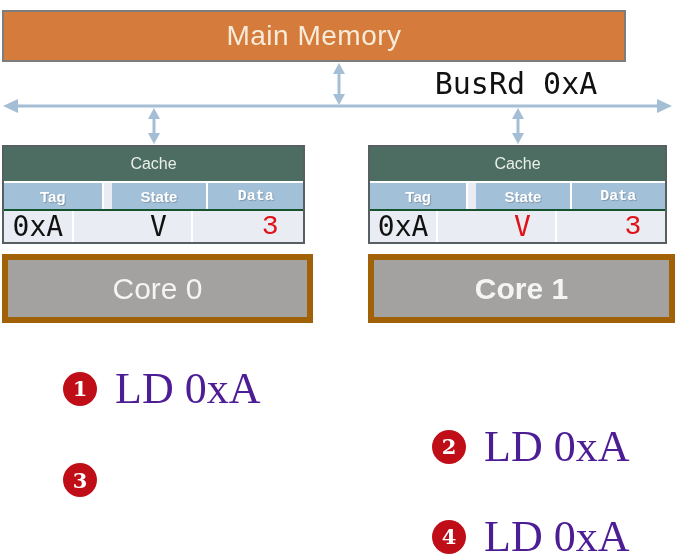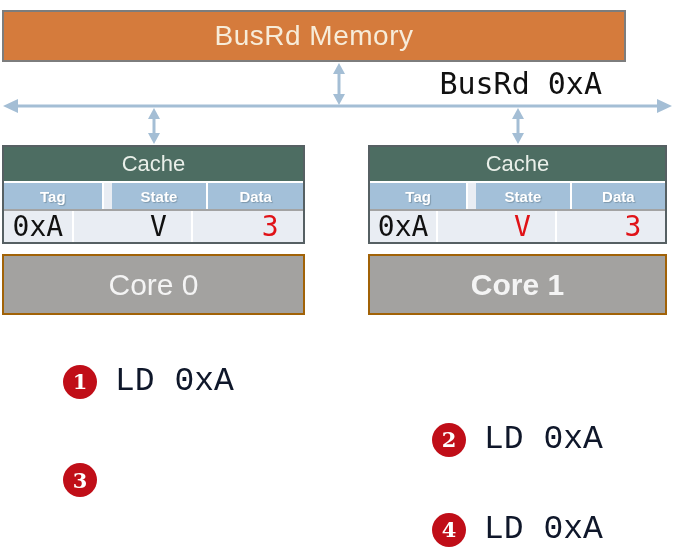--- a/index.html
+++ b/index.html
@@ -15,80 +15,80 @@
     background:var(--orange);border:2px solid #7d7d7d;
     display:flex;align-items:center;justify-content:center;
     color:var(--cream);font-size:28px;letter-spacing:.5px;
   }
 
   
   #arrows{left:0;top:0;width:676px;height:556px;pointer-events:none;}
 
   
   #bus-label{
-    left:430px;top:66px;width:172px;text-align:right;
+    left:430px;top:66px;width:172px;text-align:center;
     font-family:"DejaVu Sans Mono",monospace;font-size:30px;color:#111;
     white-space:pre;
   }
 
   
   .cache{border:2px solid #566063;background:var(--row-bg);}
   #cache-0{left:2px;top:145px;width:299px;}
   #cache-1{left:368px;top:145px;width:295px;}
   .cache-header{
     height:34px;background:var(--teal);border-bottom:2px solid #fff;
     display:flex;align-items:center;justify-content:center;
-    color:#e9efe9;font-size:22px;
+    color:#e9efe9;font-size:16px;
   }
   .col-row{display:flex;height:26px;}
   .col-cell{
     background:var(--header-blue);display:flex;align-items:center;justify-content:center;
     color:#fff;font-size:15px;font-weight:bold;text-shadow:1px 1px 1px #7d97ab;
   }
-  .data-row{display:flex;height:31px;border-top:2px solid #a3a3a3;gap:44px;}
+  .data-row{display:flex;height:31px;border-top:2px solid #14532d;gap:44px;}
   .data-cell{
     display:flex;align-items:center;justify-content:center;
     font-family:"DejaVu Sans Mono",monospace;font-size:28px;color:#111;
   }
   .c1{width:34%;border-right:2px solid #fff;}
   .c2{width:33%;border-right:2px solid #fff;margin-left:8px;}
-  .c3{width:33%;}
+  .c3{width:33%;font-family:Liberation Mono, monospace;}
   .red{color:var(--red);}
 
   
   .core{
-    background:var(--core-gray);border:2px solid #a16207;
+    background:var(--core-gray);border:6px solid #a16207;
     display:flex;align-items:center;justify-content:center;
     color:#f4f4f4;font-size:30px;
   }
   #core-0{left:2px;top:254px;width:299px;height:57px;}
   #core-1{left:368px;top:254px;width:295px;height:57px;font-weight:bold;}
 
   
   .step{display:flex;align-items:center;gap:18px;}
   .badge{
     width:34px;height:34px;border-radius:50%;background:var(--badge-red);
     display:flex;align-items:center;justify-content:center;flex:0 0 auto;
     color:#fff;font-family:"DejaVu Serif",serif;font-weight:bold;font-size:21px;
   }
   .op{
-    font-family:Liberation Mono, monospace;font-size:33px;color:#0f172a;white-space:pre;
+    font-family:Liberation Serif, serif;font-size:44px;color:#4c1d95;white-space:pre;
   }
   #step-1{left:63px;top:363px;}
   #step-2{left:432px;top:421px;}
   #step-3{left:63px;top:463px;}
   #step-4{left:432px;top:511px;}
 </style>
 </head>
 <body>
 
 <div id="canvas">
 
   <div id="main-memory" class="abs">
-    <span>BusRd Memory</span>
+    <span>Main Memory</span>
   </div>
 
   <svg id="arrows" class="abs" viewBox="0 0 676 556" xmlns="http://www.w3.org/2000/svg">
 
     <g style="stroke:var(--arrow-blue);fill:var(--arrow-blue);">
       <line x1="16" y1="106" x2="660" y2="106" stroke-width="3"></line>
       <polygon points="3,106 18,99 18,113" stroke="none"></polygon>
       <polygon points="672,106 657,99 657,113" stroke="none"></polygon>
     </g>
 

